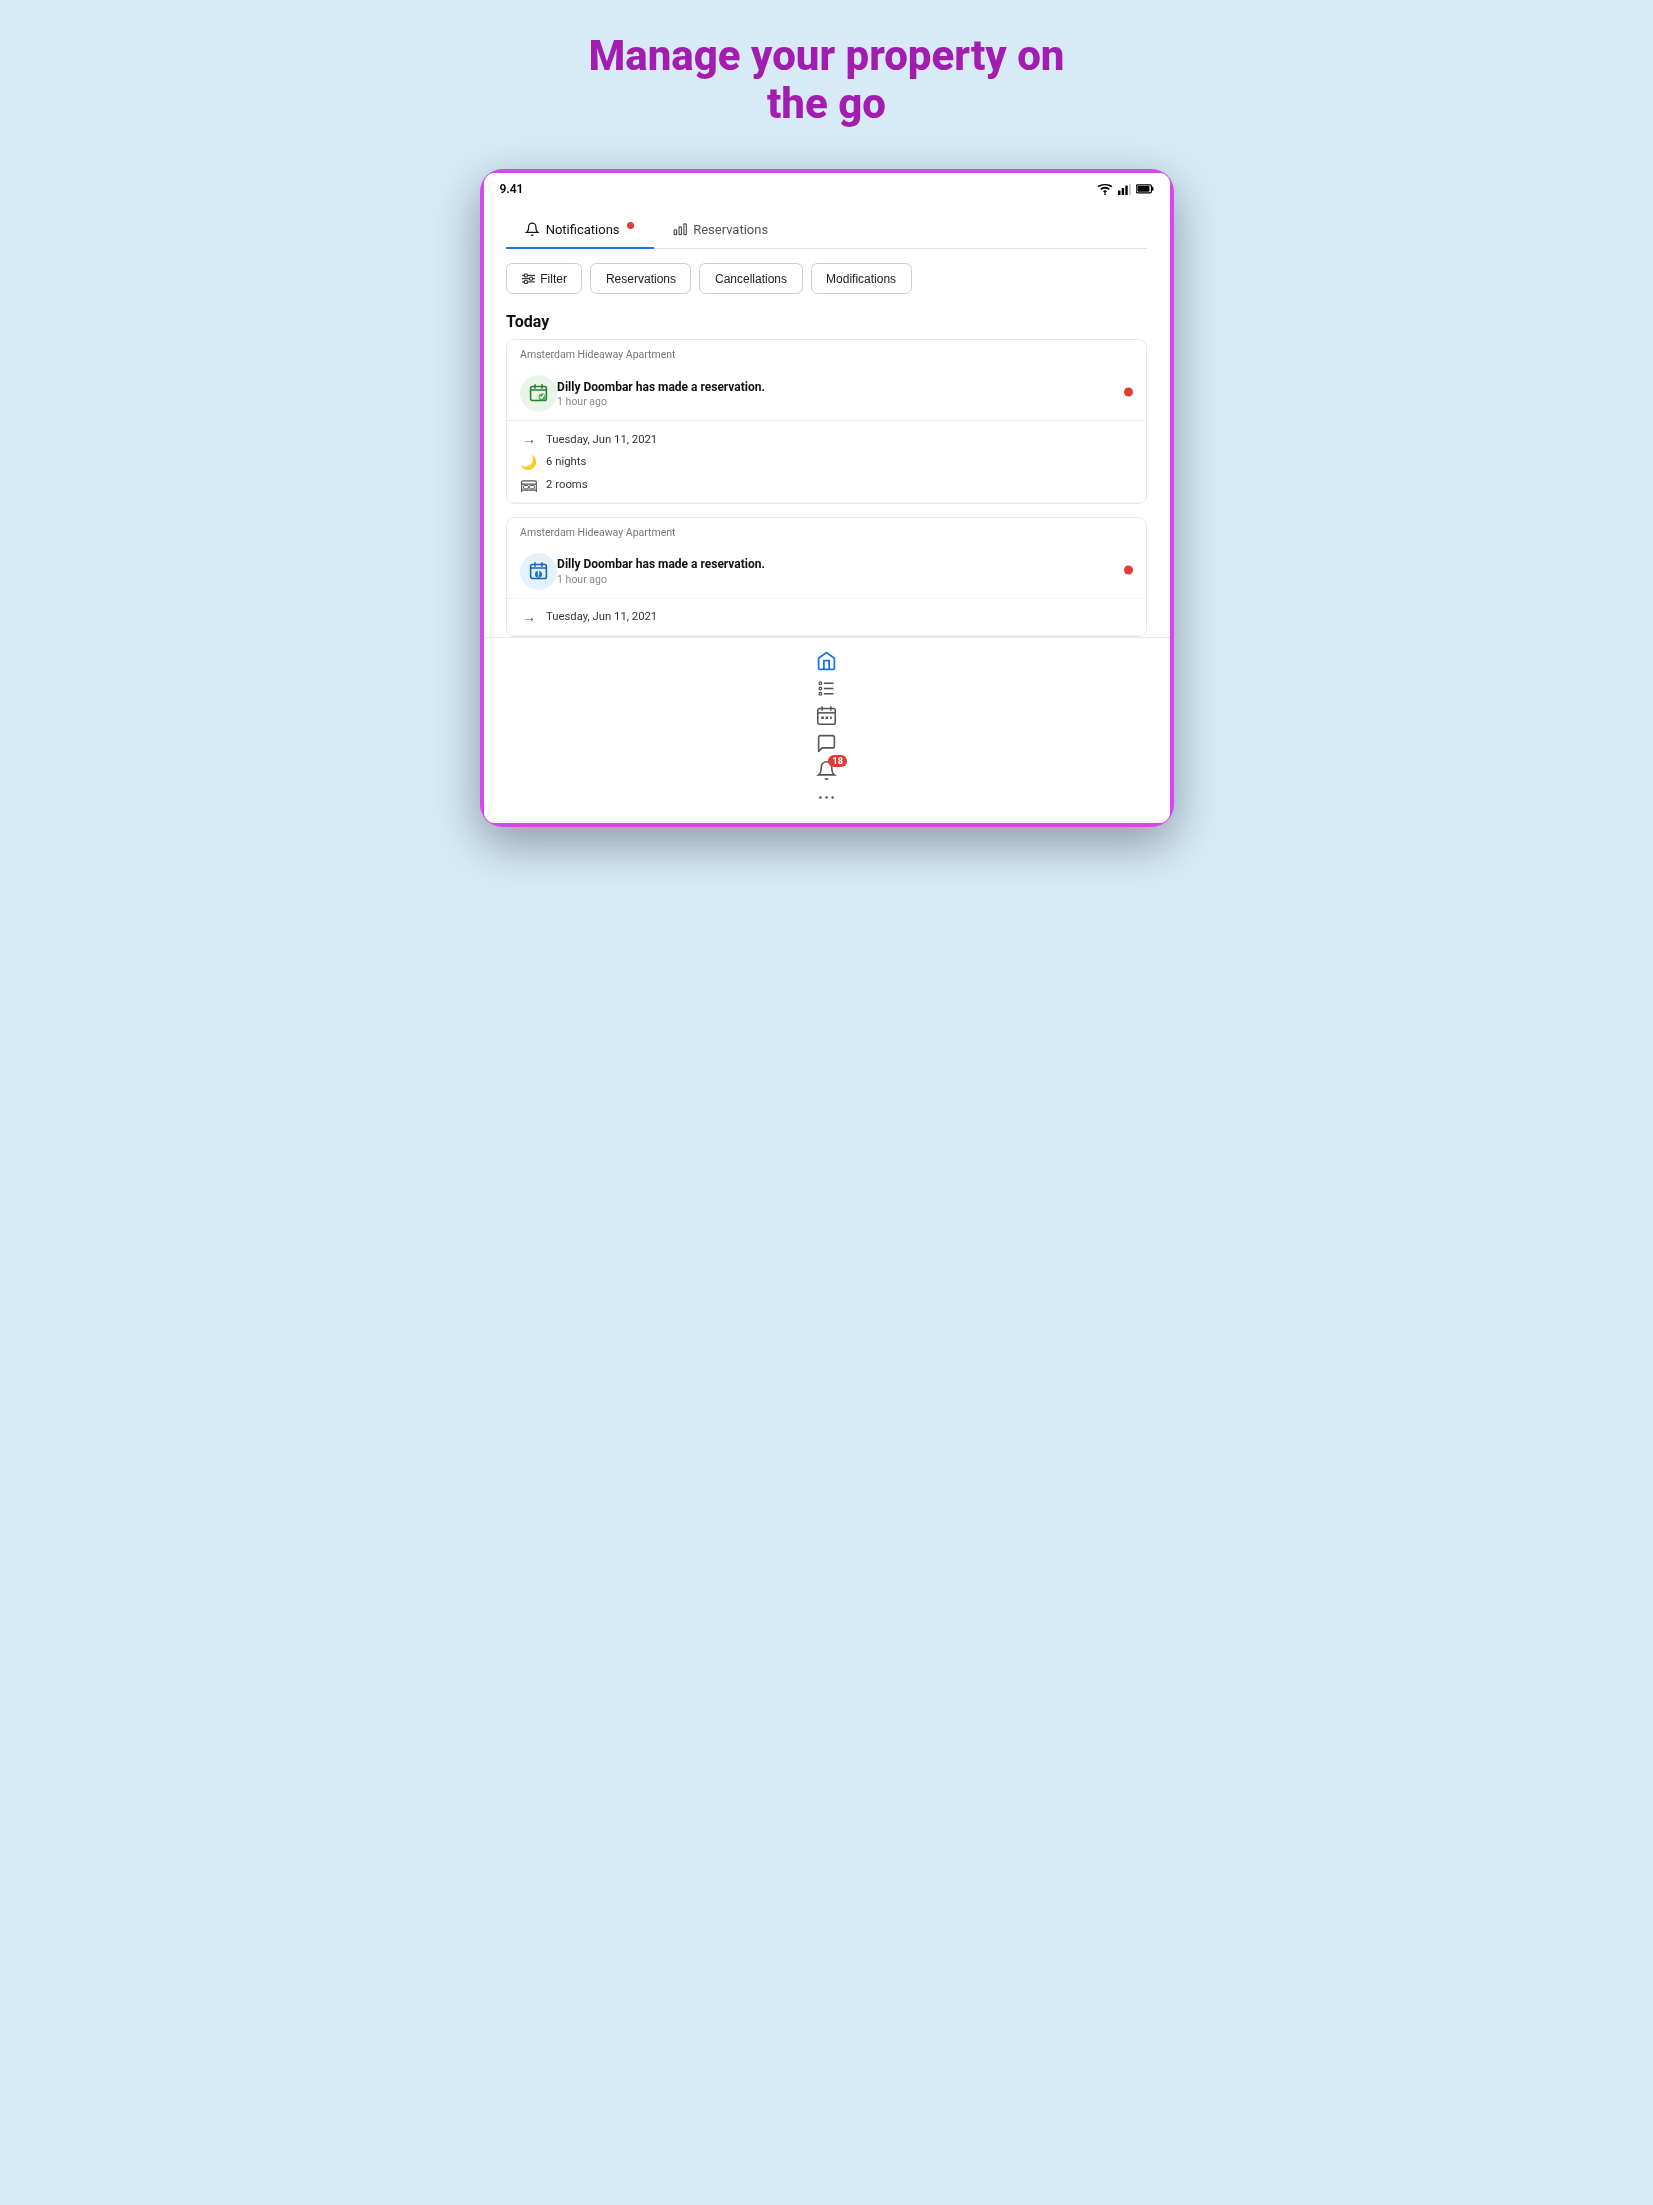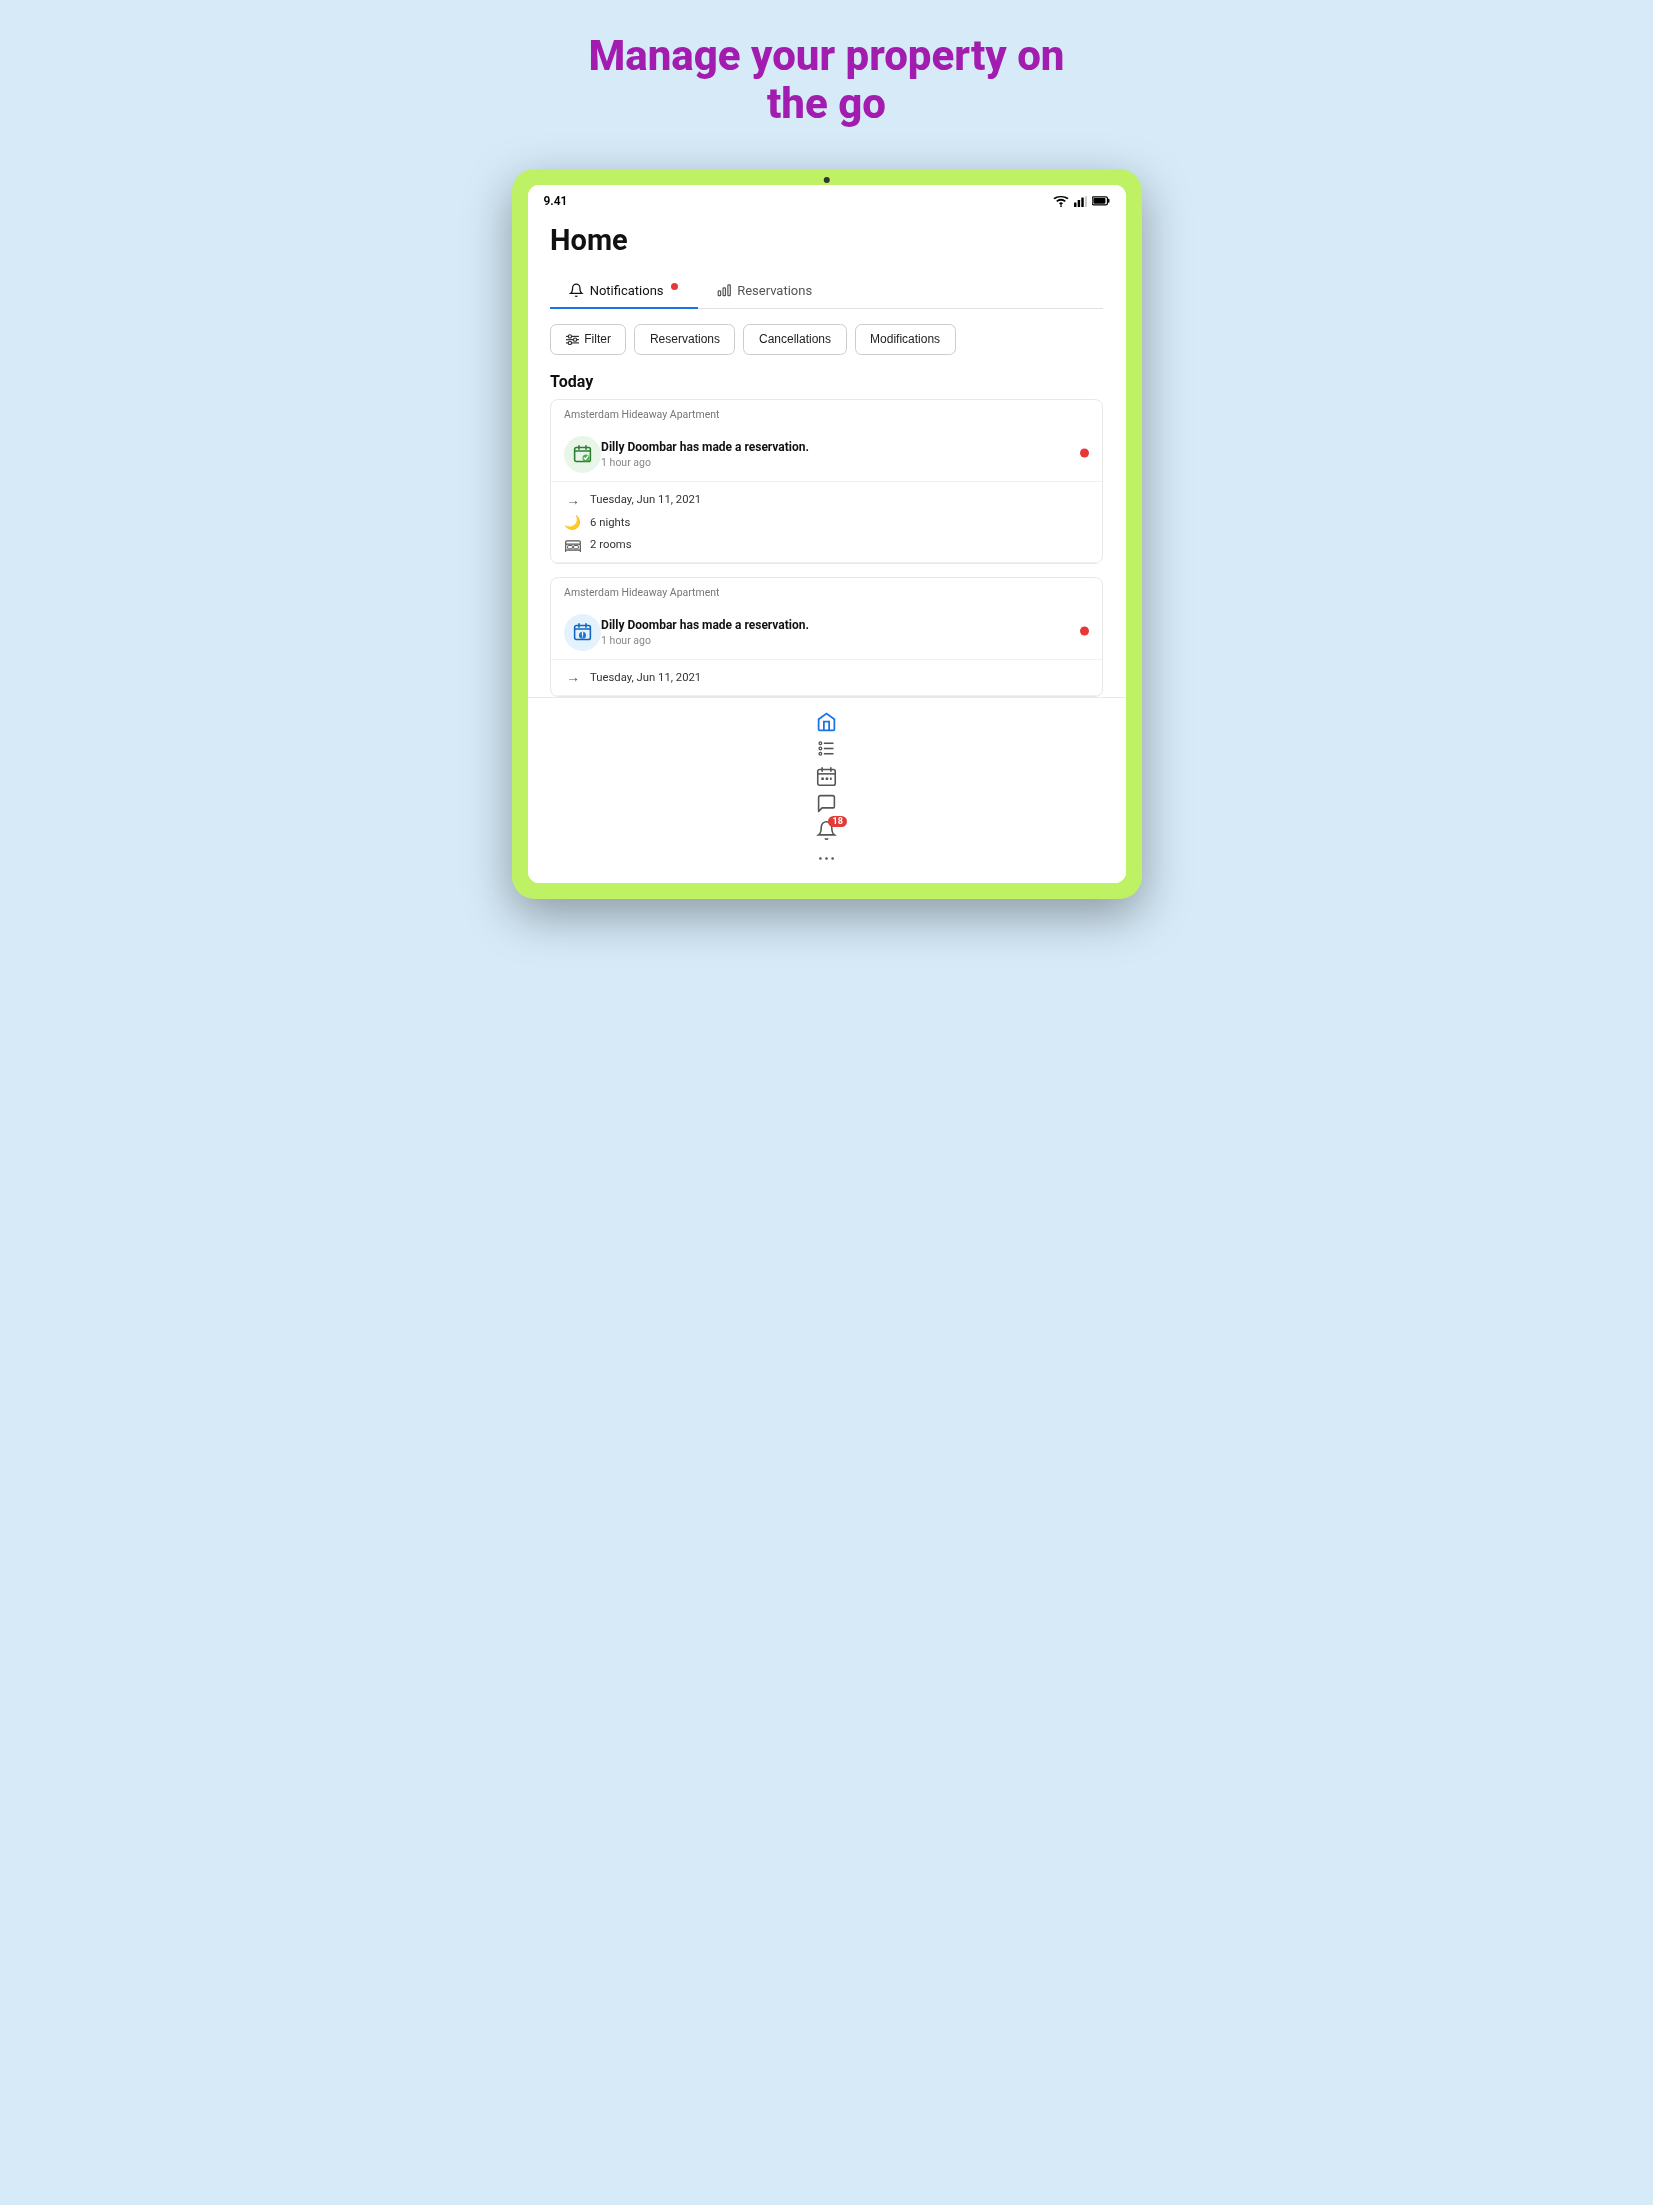--- a/index.html
+++ b/index.html
@@ -18,24 +18,24 @@
       font-size: 42px;
       font-weight: 800;
       color: #a21caf;
       text-align: center;
       line-height: 1.15;
       margin-bottom: 40px;
       max-width: 484px;
     }
 
     .tablet-frame {
-      width: 630px;
-      background: #bef264;
+      width: 694px;
+      background: #d946ef;
       border-radius: 22.6px;
-      padding: 16px;
+      padding: 4px;
       box-shadow: 0 16px 48px rgba(0,0,0,0.35);
       position: relative;
     }
 
     .tablet-frame::before {
       content: '';
       display: block;
       width: 6.5px;
       height: 6.5px;
       background: #333;
@@ -327,21 +327,20 @@
 
         <svg width="18" height="9.7" viewBox="0 0 22 12">
           <rect x="0" y="1" width="19" height="10" rx="2" stroke="#000" stroke-width="1.5" fill="none"></rect>
           <rect x="19.5" y="3.5" width="2" height="5" rx="1" fill="#000"></rect>
           <rect x="1.5" y="2.5" width="15" height="7" rx="1" fill="#000"></rect>
         </svg>
       </div>
     </div>
 
     <div class="page-content">
-      <div class="page-title">Home</div>
 
       <div class="tabs-row">
         <div class="tab-item active">
           <svg width="14.5" height="14.5" viewBox="0 0 24 24" fill="none" stroke="currentColor" stroke-width="2">
             <path d="M18 8A6 6 0 006 8c0 7-3 9-3 9h18s-3-2-3-9"></path>
             <path d="M13.73 21a2 2 0 01-3.46 0"></path>
           </svg>
           <span>Notifications</span>
           <span class="tab-dot"></span>
         </div>

